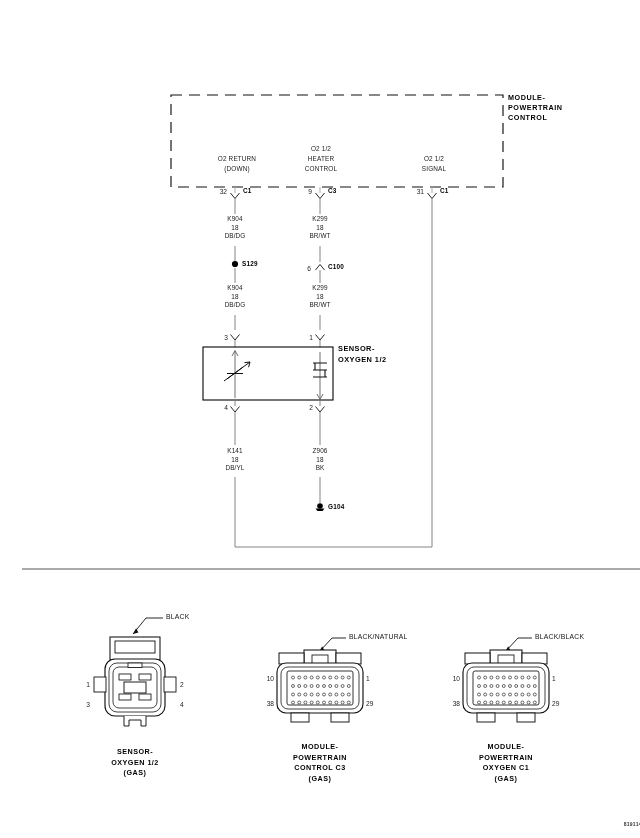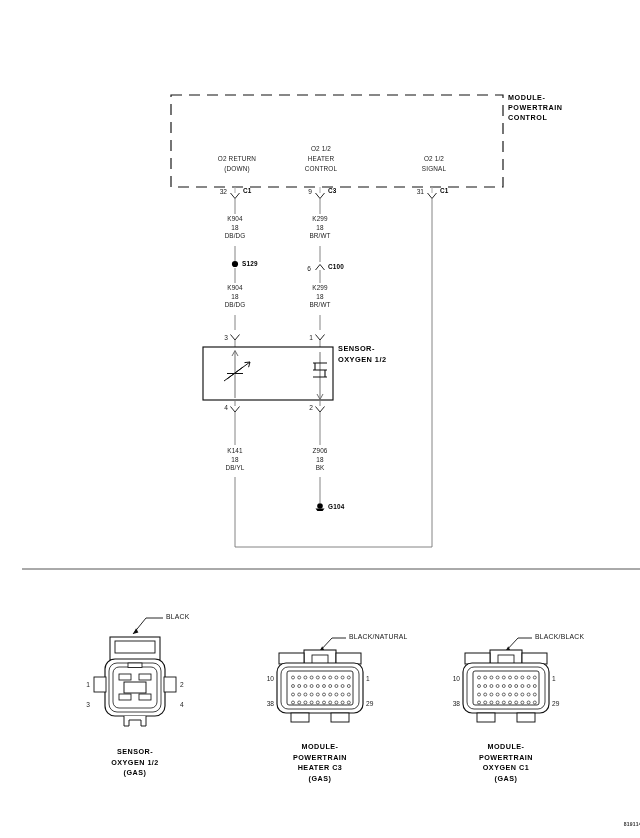--- a/index.html
+++ b/index.html
@@ -441,21 +441,21 @@
   </div>
 
   <div class="callout" style="left:333px; top:633px;">BLACK/NATURAL</div>
   <div class="pinnum r" style="left:258px; top:675px;">10</div>
   <div class="pinnum" style="left:350px; top:675px;">1</div>
   <div class="pinnum r" style="left:258px; top:700px;">38</div>
   <div class="pinnum" style="left:350px; top:700px;">29</div>
   <div class="conn-cap" style="left:304px; top:742px;">
     <div>MODULE-</div>
     <div>POWERTRAIN</div>
-    <div>HEATER C3</div>
+    <div>CONTROL C3</div>
     <div>(GAS)</div>
   </div>
 
   <div class="callout" style="left:519px; top:633px;">BLACK/BLACK</div>
   <div class="pinnum r" style="left:444px; top:675px;">10</div>
   <div class="pinnum" style="left:536px; top:675px;">1</div>
   <div class="pinnum r" style="left:444px; top:700px;">38</div>
   <div class="pinnum" style="left:536px; top:700px;">29</div>
   <div class="conn-cap" style="left:490px; top:742px;">
     <div>MODULE-</div>

